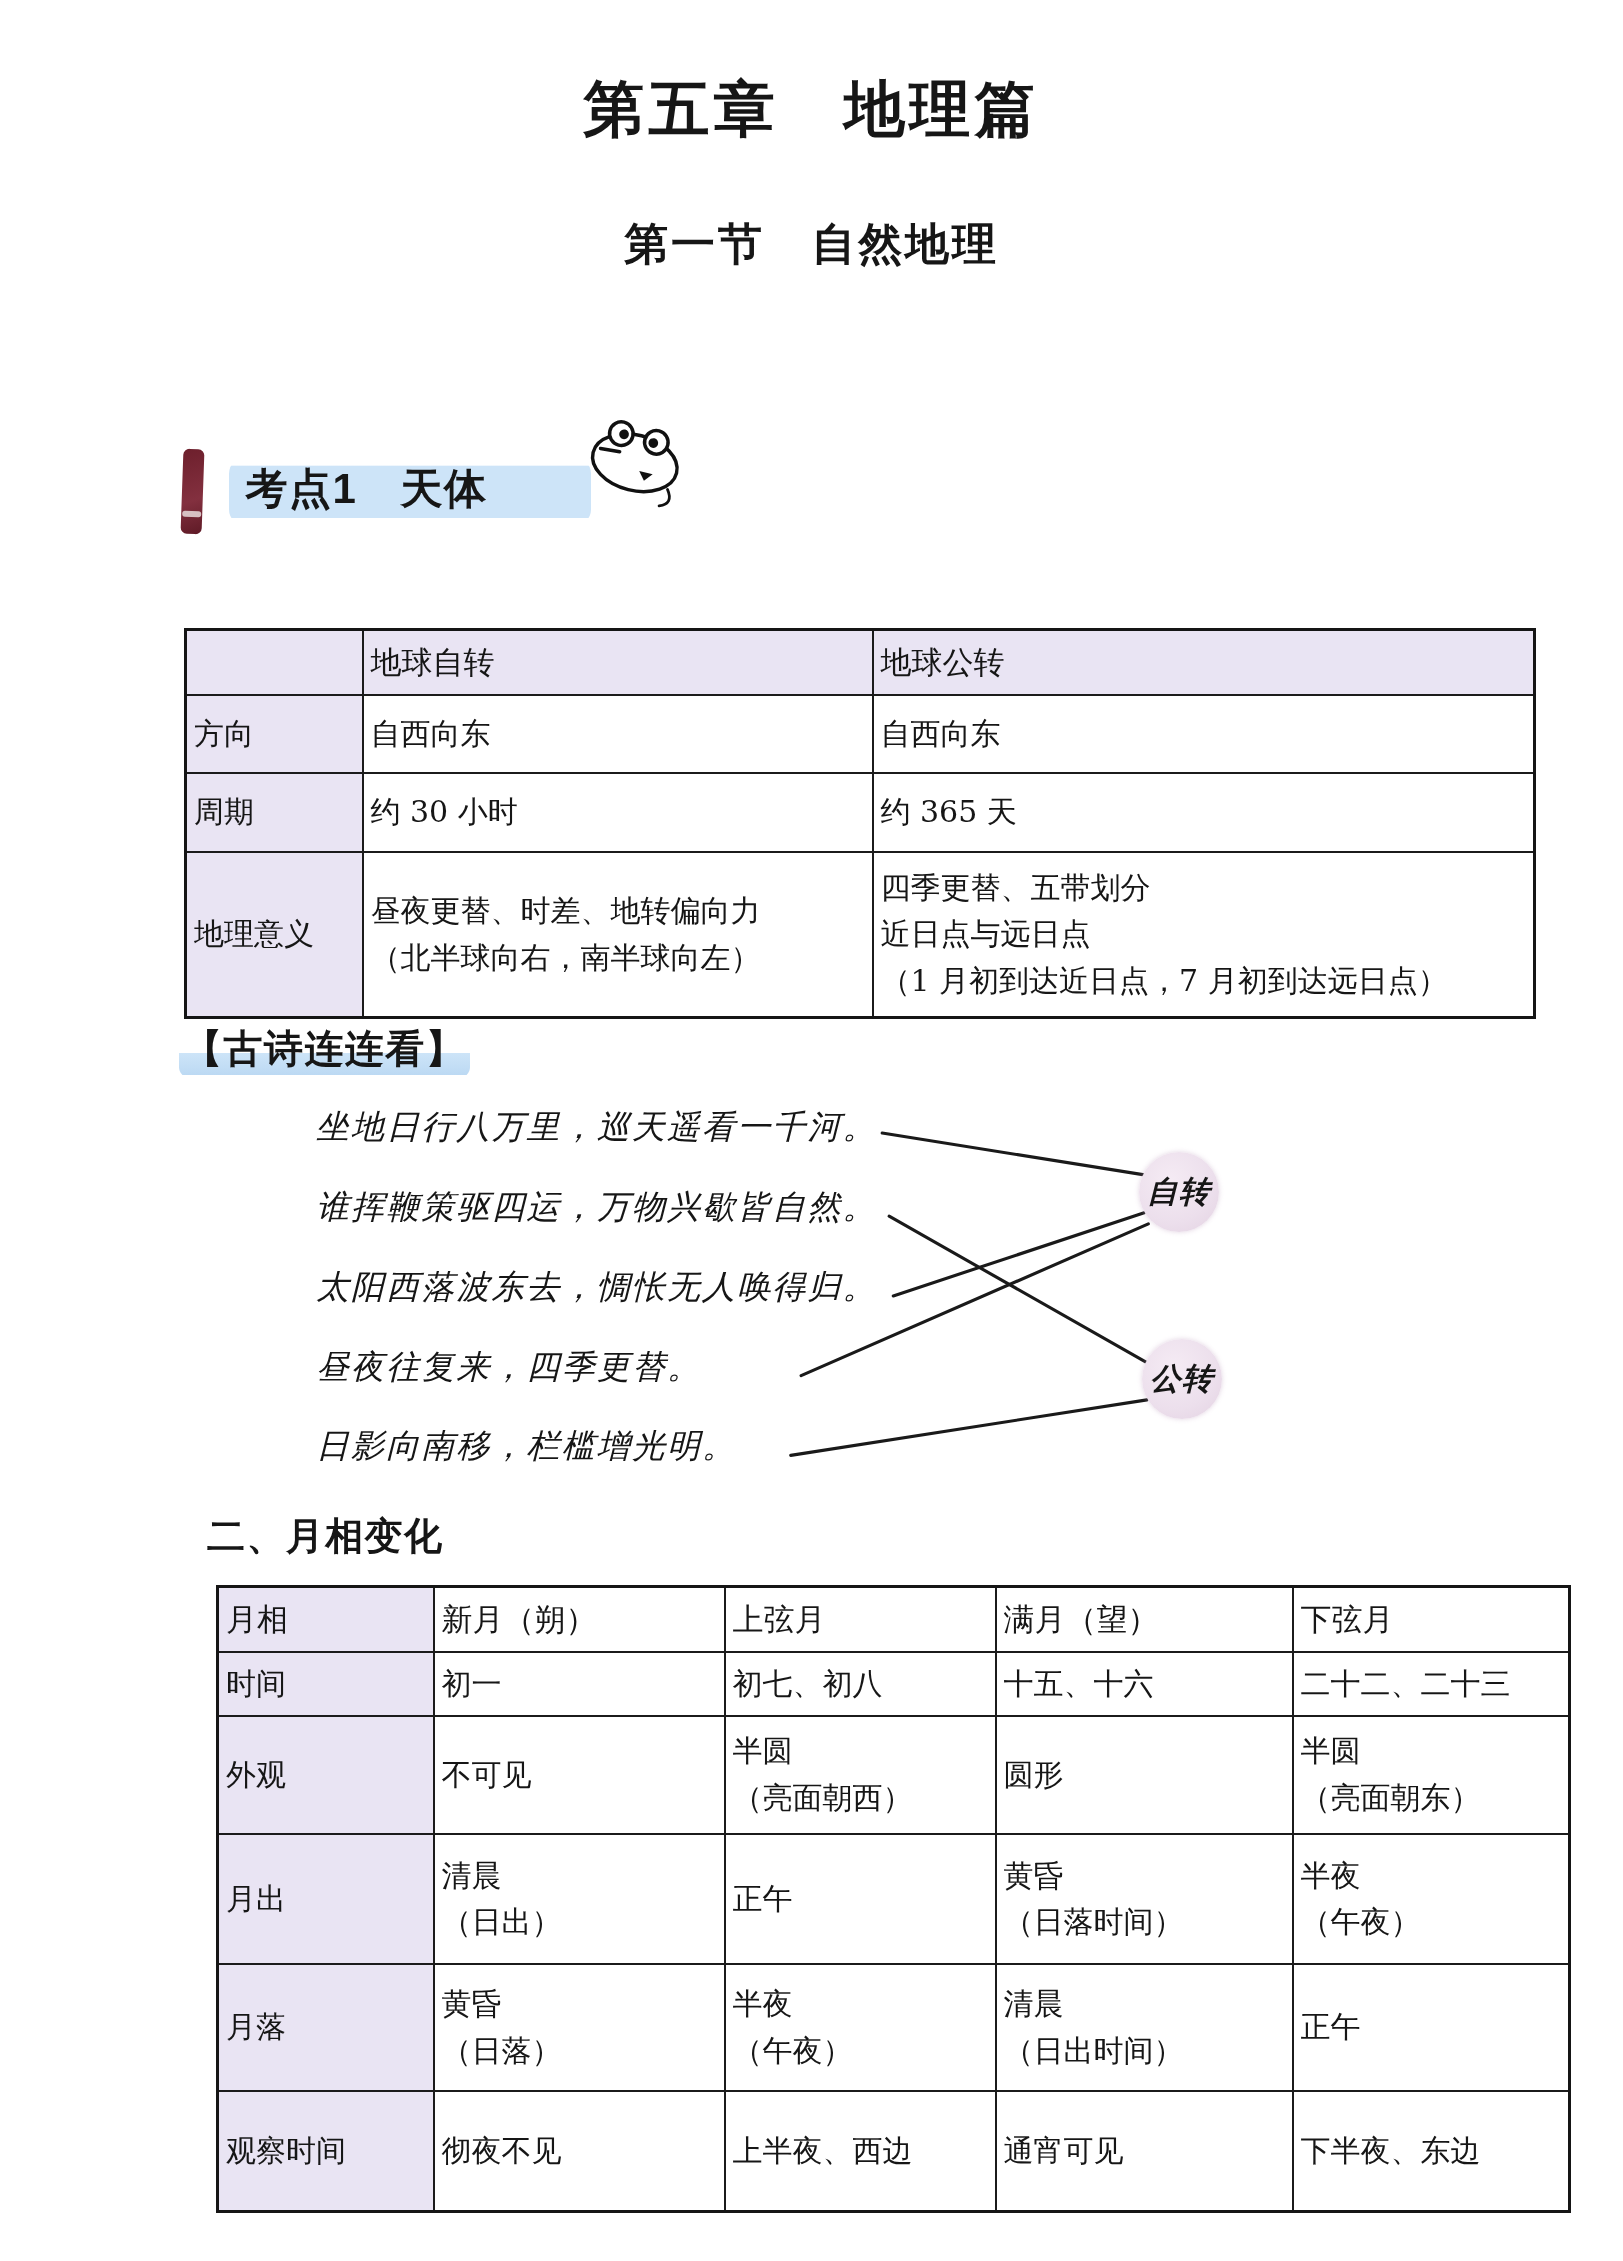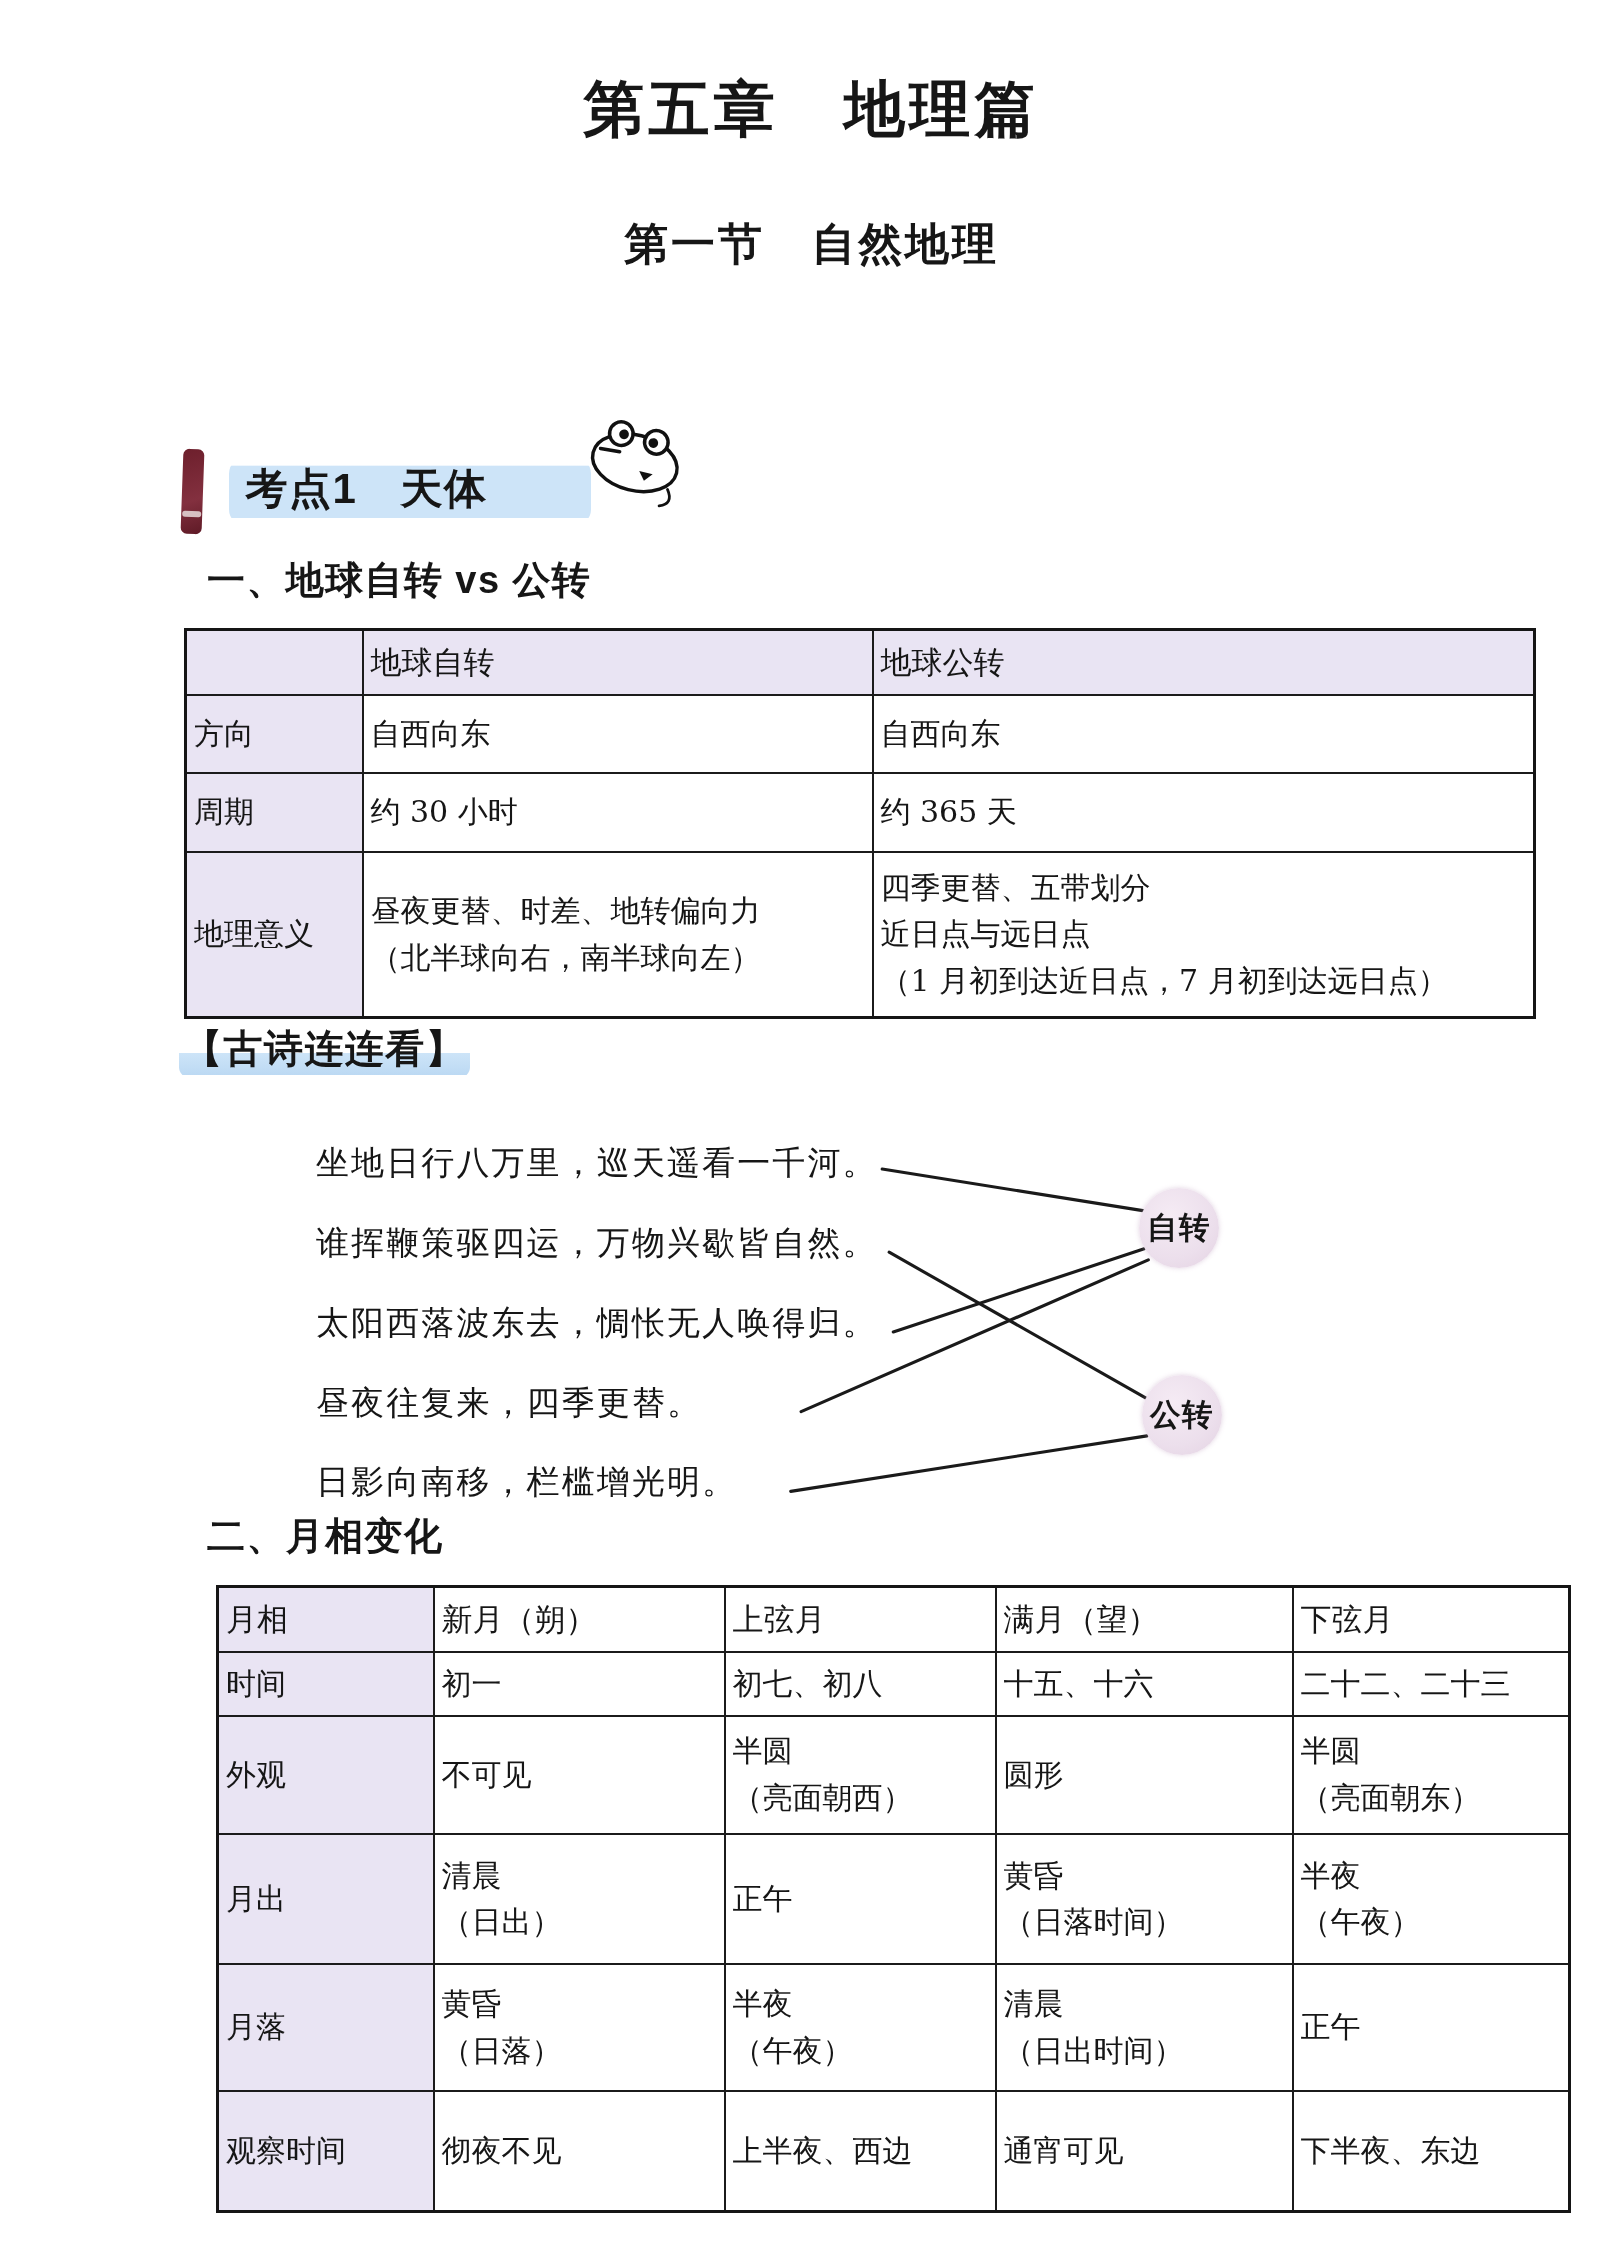--- a/index.html
+++ b/index.html
@@ -72,21 +72,21 @@
     padding:2.8px 7px;
   }
   .tbl{position:absolute;left:184px;}
   .tbl-rotation{top:628px;width:1349px;}
   .tbl-moon{top:1585px;width:1353px;margin-left:32px;}
   .tbl-rotation{border:3.5px solid #151515;}
   .tbl-moon{border:3.5px solid #151515;}
   td.lav{background:#e9e4f3;}
   td.head{font-size:31px;}
   
-  .match-area{position:absolute;top:1124px;left:0;width:1623px;height:402px;}
+  .match-area{position:absolute;top:1088px;left:0;width:1623px;height:402px;font-style:italic;}
   .poem-line{
     position:absolute;left:316px;
     font-size:33px;letter-spacing:2.1px;white-space:nowrap;
   }
   .match-svg{position:absolute;top:0;left:0;}
   .bubble{
     position:absolute;width:80px;height:80px;border-radius:50%;
     background:radial-gradient(circle at 40% 35%, #f5ebf4 0%, #ecdfec 60%, #e3d2e2 100%);
     box-shadow:0 0 5.5px rgba(190,160,190,.45);
     display:flex;align-items:center;justify-content:center;
@@ -113,21 +113,20 @@
       <circle cx="66" cy="46" r="17" fill="#ffffff" stroke="#111" stroke-width="5"></circle>
       <circle cx="118" cy="46" r="17" fill="#ffffff" stroke="#111" stroke-width="5"></circle>
       <circle cx="70" cy="46" r="7" fill="#111"></circle>
       <circle cx="114" cy="48" r="7" fill="#111"></circle>
       <line x1="42" y1="74" x2="70" y2="72" stroke="#111" stroke-width="5" stroke-linecap="round"></line>
       <path d="M104 92 l10 12 l10 -12 z" fill="#111"></path>
       <path d="M150 108 q 14 18 -6 26" fill="none" stroke="#111" stroke-width="4" stroke-linecap="round"></path>
     </svg>
   </div>
 
-  <div class="sec-heading h-rotation">一、地球自转 vs 公转</div>
 
   <table class="tbl tbl-rotation">
     <colgroup>
         <col style="width:177px">
         <col style="width:510px">
         <col style="width:662px">
       </colgroup>
     <tbody>
         <tr>
       <td class="lav head" style="height:57px"></td>

